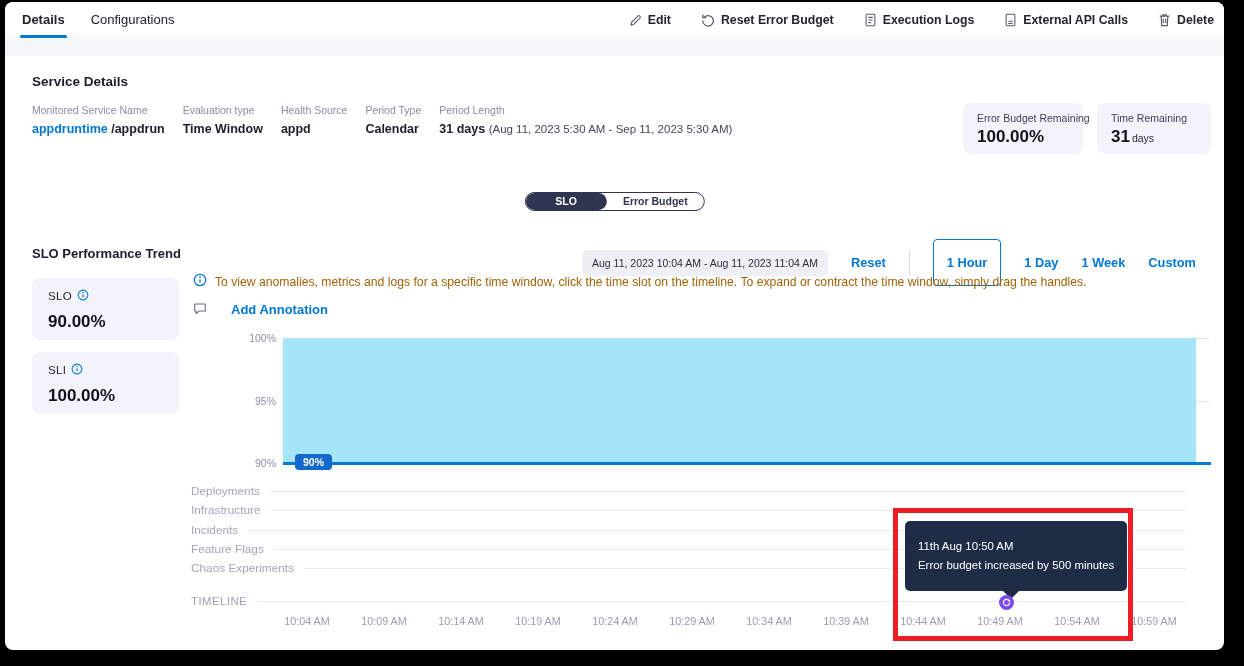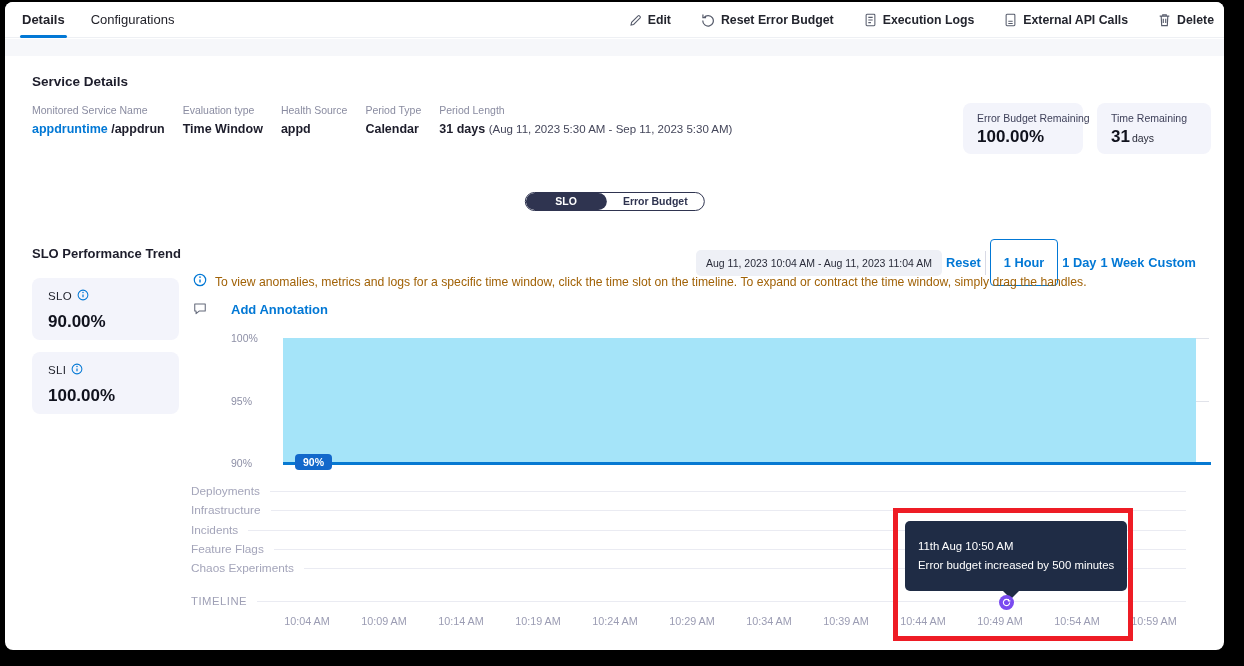--- a/index.html
+++ b/index.html
@@ -41,21 +41,21 @@
   
   .toggle { position:absolute; top:190px; left:50%; transform:translateX(-50%);
     display:flex; align-items:center; border:1.5px solid #2f3450; border-radius:999px;
     background:#fff; height:19px; overflow:hidden; }
   .tseg { font-size:10.5px; font-weight:bold; line-height:17px; padding:0 16px;
     color:#2f3450; cursor:pointer; white-space:nowrap; }
   .tseg.active { background:#2f3450; color:#fff; border-radius:999px; padding:0 30px; }
 
   
   .trend-title { position:absolute; left:27px; top:244px; font-size:13px; font-weight:bold; color:#1d1d2b; }
-  .trend-controls { position:absolute; right:28px; top:237px; display:flex; align-items:center; gap:4px; }
+  .trend-controls { position:absolute; right:28px; top:237px; display:flex; align-items:center; gap:23px; }
   .date-chip { background:#eef0f6; border-radius:5px; padding:7px 10px; font-size:10.5px;
     color:#2a2c3a; white-space:nowrap; }
   .blue-link { color:#0278d5; font-weight:bold; font-size:12.8px; cursor:pointer; white-space:nowrap; }
   .vdiv { width:1px; height:24px; background:#d9dae5; }
   .range.selected { border:1.5px solid #0278d5; border-radius:4px; padding:15px 13px; }
 
   
   .info-row { position:absolute; left:188px; top:271px; display:flex; gap:8px;
     align-items:center; font-size:12.2px; color:#a16207; }
   .annotation-link { position:absolute; left:188px; top:299px; display:flex; gap:24px;
@@ -63,21 +63,21 @@
 
   
   .stat-card { position:absolute; left:27px; width:147px; height:62px; background:#f3f4fb;
     border-radius:8px; padding:11px 16px; }
   #slo-card { top:276px; } #sli-card { top:350px; }
   .stat-label { display:flex; align-items:center; gap:5px; font-size:11.5px; color:#23252f;
     letter-spacing:.4px; }
   .stat-value { font-size:17px; font-weight:bold; color:#10121d; margin-top:9px; }
 
   
-  .ylabel { position:absolute; width:45px; text-align:left; font-size:10.5px; color:#8d8fa6; left:226px; }
+  .ylabel { position:absolute; width:45px; text-align:right; font-size:10.5px; color:#8d8fa6; left:226px; }
   .gridline { position:absolute; left:278px; width:926px; height:1px; background:#e1e3ea; }
   .area { position:absolute; left:278px; top:336px; width:913px; height:125px; background:#a5e4f9; }
   .line90 { position:absolute; left:278px; top:460px; width:928px; height:3px; background:#0679d2; }
   .badge90 { position:absolute; left:290px; top:452px; background:#1268cb; color:#fff;
     font-size:10.5px; font-weight:bold; padding:2px 8px; border-radius:4px; }
 
   .lane { position:absolute; left:186px; right:38px; height:14px; display:flex; align-items:center; }
   .lane-label { font-size:11.8px; color:#a4a5ba; white-space:nowrap; }
   .lane-line { flex:1; height:1px; background:#eaebf2; margin-left:10px; }
   .lane.timeline .lane-label { font-size:11.3px; color:#9fa0b6; letter-spacing:.5px; }

